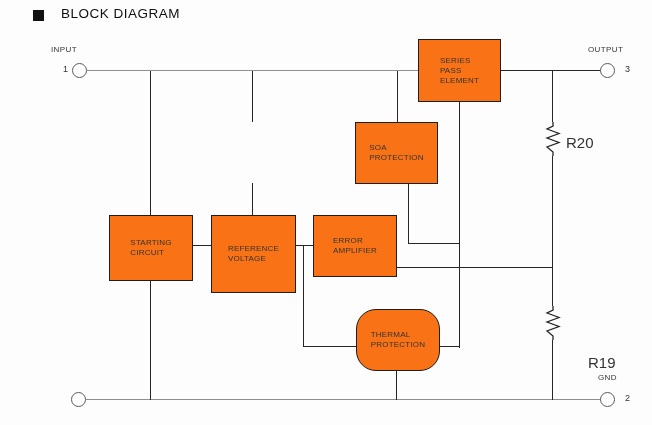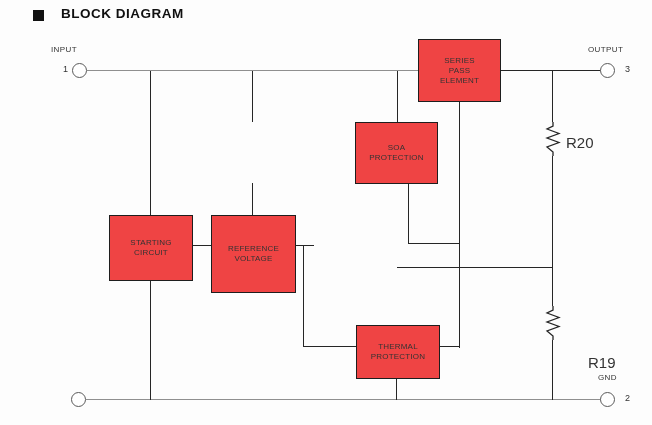--- a/index.html
+++ b/index.html
@@ -2,26 +2,26 @@
 <html><head>
 <meta charset="utf-8">
 <style>
   html,body{margin:0;padding:0;background:#fff;}
   .page{
     position:relative;width:652px;height:425px;background:#fdfdfd;
     font-family:"Liberation Sans",sans-serif;overflow:hidden;
   }
   .title-bullet{position:absolute;left:33px;top:10px;width:11px;height:11px;background:#111;}
   .page-title{
-    position:absolute;left:61px;top:6px;font-size:13.5px;font-weight:bold;
+    position:absolute;left:61px;top:6px;font-size:13.5px;font-weight:normal;
     color:#101010;letter-spacing:.5px;
   }
   .block{
-    position:absolute;box-sizing:border-box;border:1.2px solid #1e1e1e;background:#ef4444;
-    display:flex;align-items:center;justify-content:center;text-align:center;z-index:3;
+    position:absolute;box-sizing:border-box;border:1.2px solid #1e1e1e;background:#f97316;
+    display:flex;align-items:center;justify-content:center;z-index:3;
   }
   .block-label{
     white-space:pre-line;font-size:8px;line-height:10px;color:#333;letter-spacing:.2px;
   }
   .wire{position:absolute;background:#262626;z-index:1;}
   .rail{position:absolute;background:#8f8f8f;z-index:1;}
   .terminal{
     position:absolute;box-sizing:border-box;width:15px;height:15px;border:1.6px solid #5a5a5a;
     border-radius:50%;background:#fff;z-index:4;
   }
@@ -78,21 +78,25 @@
 PROTECTION</div>
   </div>
   <div class="block" style="left:109px;top:215px;width:84px;height:66px;">
     <div class="block-label">STARTING
 CIRCUIT</div>
   </div>
   <div class="block" style="left:211px;top:215px;width:85px;height:78px;">
     <div class="block-label">REFERENCE
 VOLTAGE</div>
   </div>
-  <div class="block" style="left:356px;top:325px;width:84px;height:54px;">
+  <div class="block" style="left:313px;top:215px;width:84px;height:62px;">
+    <div class="block-label">ERROR
+AMPLIFIER</div>
+  </div>
+  <div class="block" style="left:356px;top:309px;width:84px;height:62px;border-radius:20px;">
     <div class="block-label">THERMAL
 PROTECTION</div>
   </div>
 
   <div class="terminal" style="left:72px;top:63px;"></div>
   <div class="term-label" style="left:51px;top:45px;width:50px;">INPUT</div>
   <div class="pin-label" style="left:56px;top:64px;width:12px;text-align:right;">1</div>
 
   <div class="terminal" style="left:600px;top:63px;"></div>
   <div class="term-label" style="left:588px;top:45px;width:50px;">OUTPUT</div>

